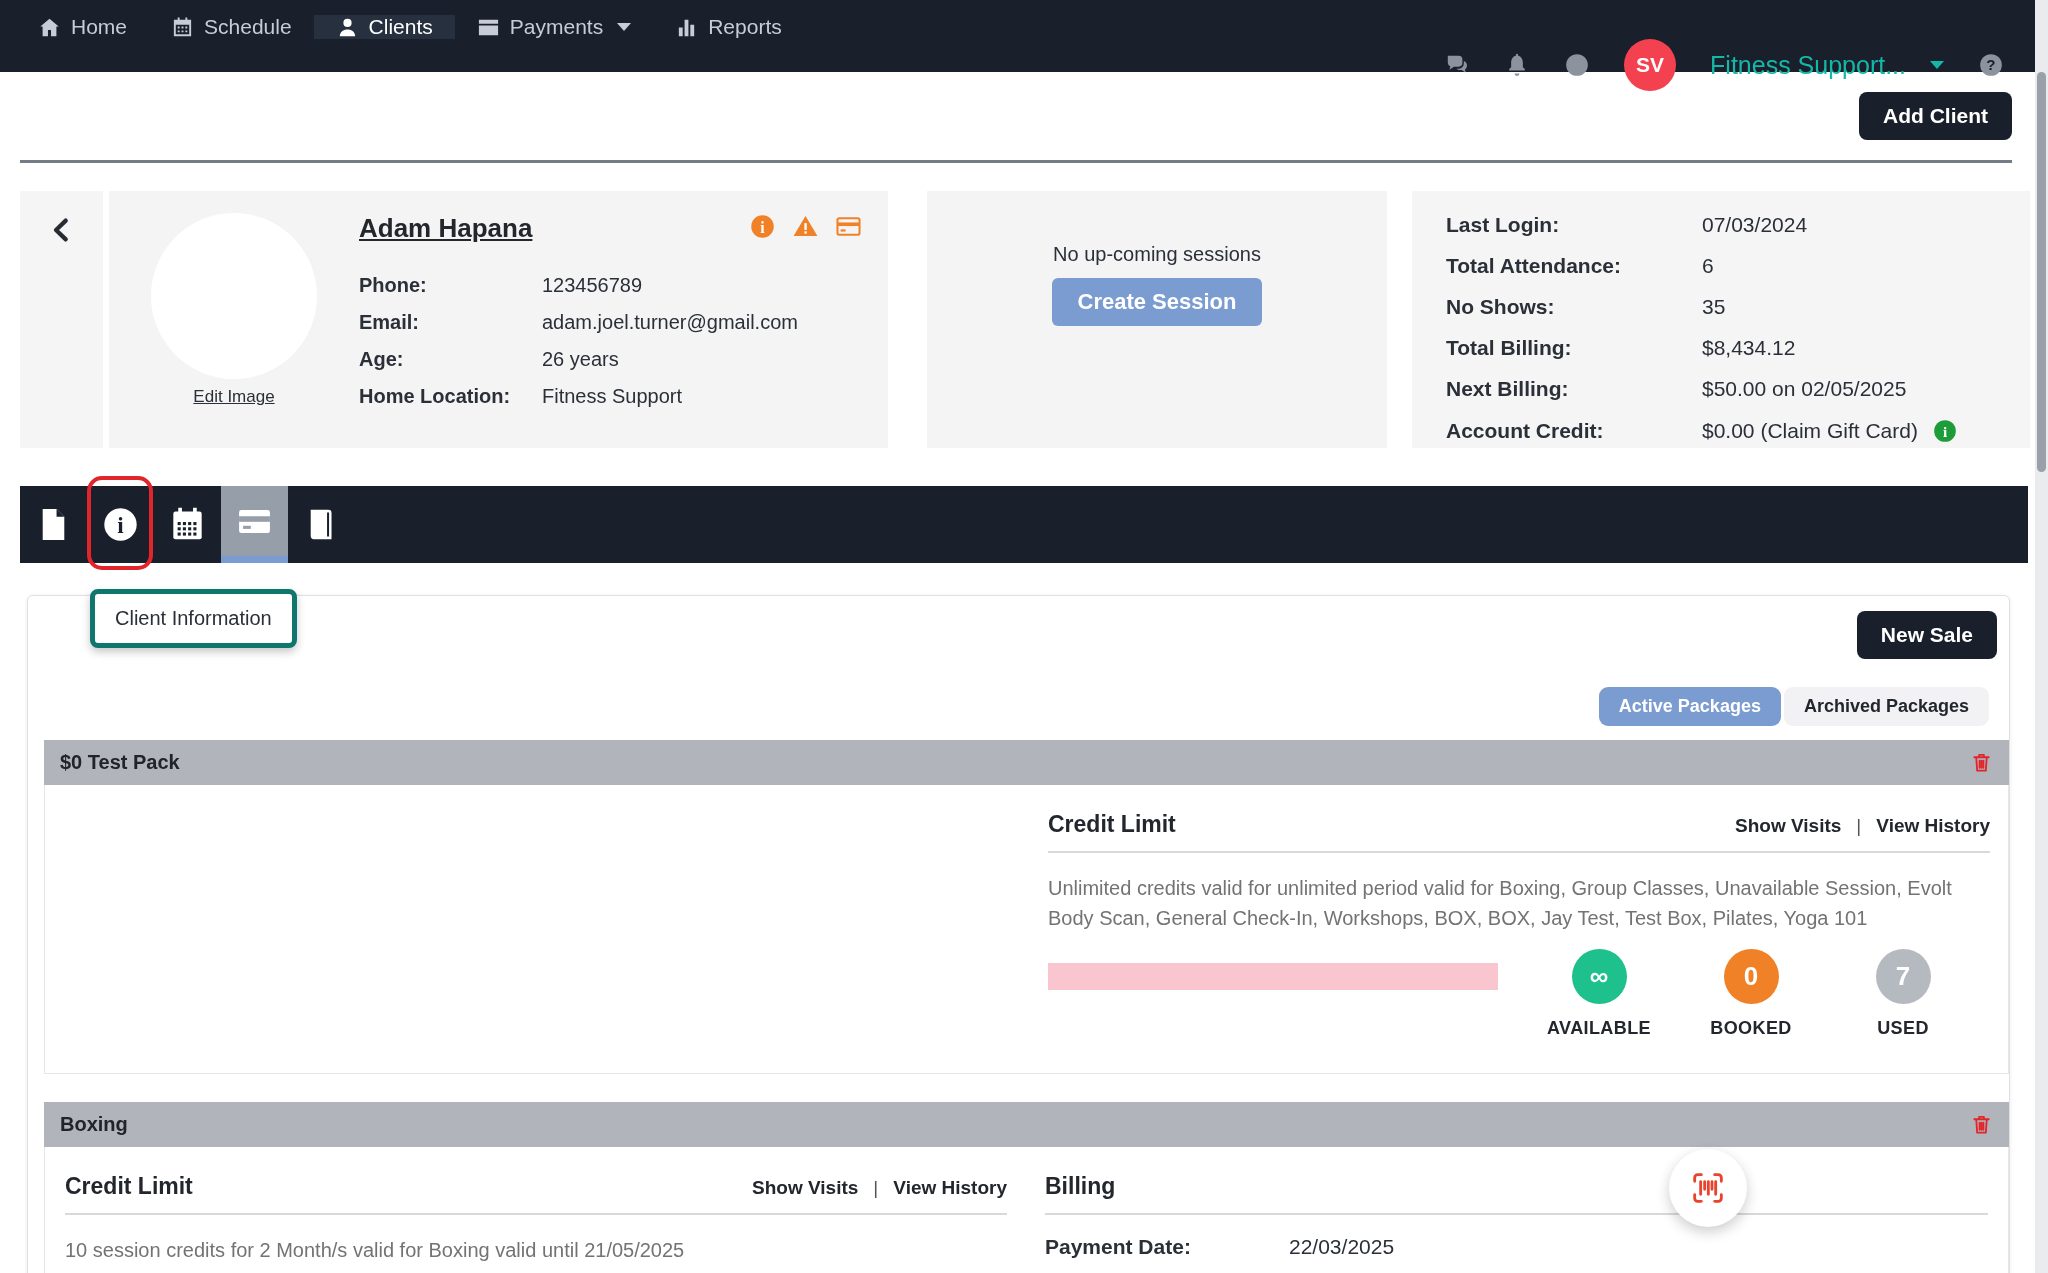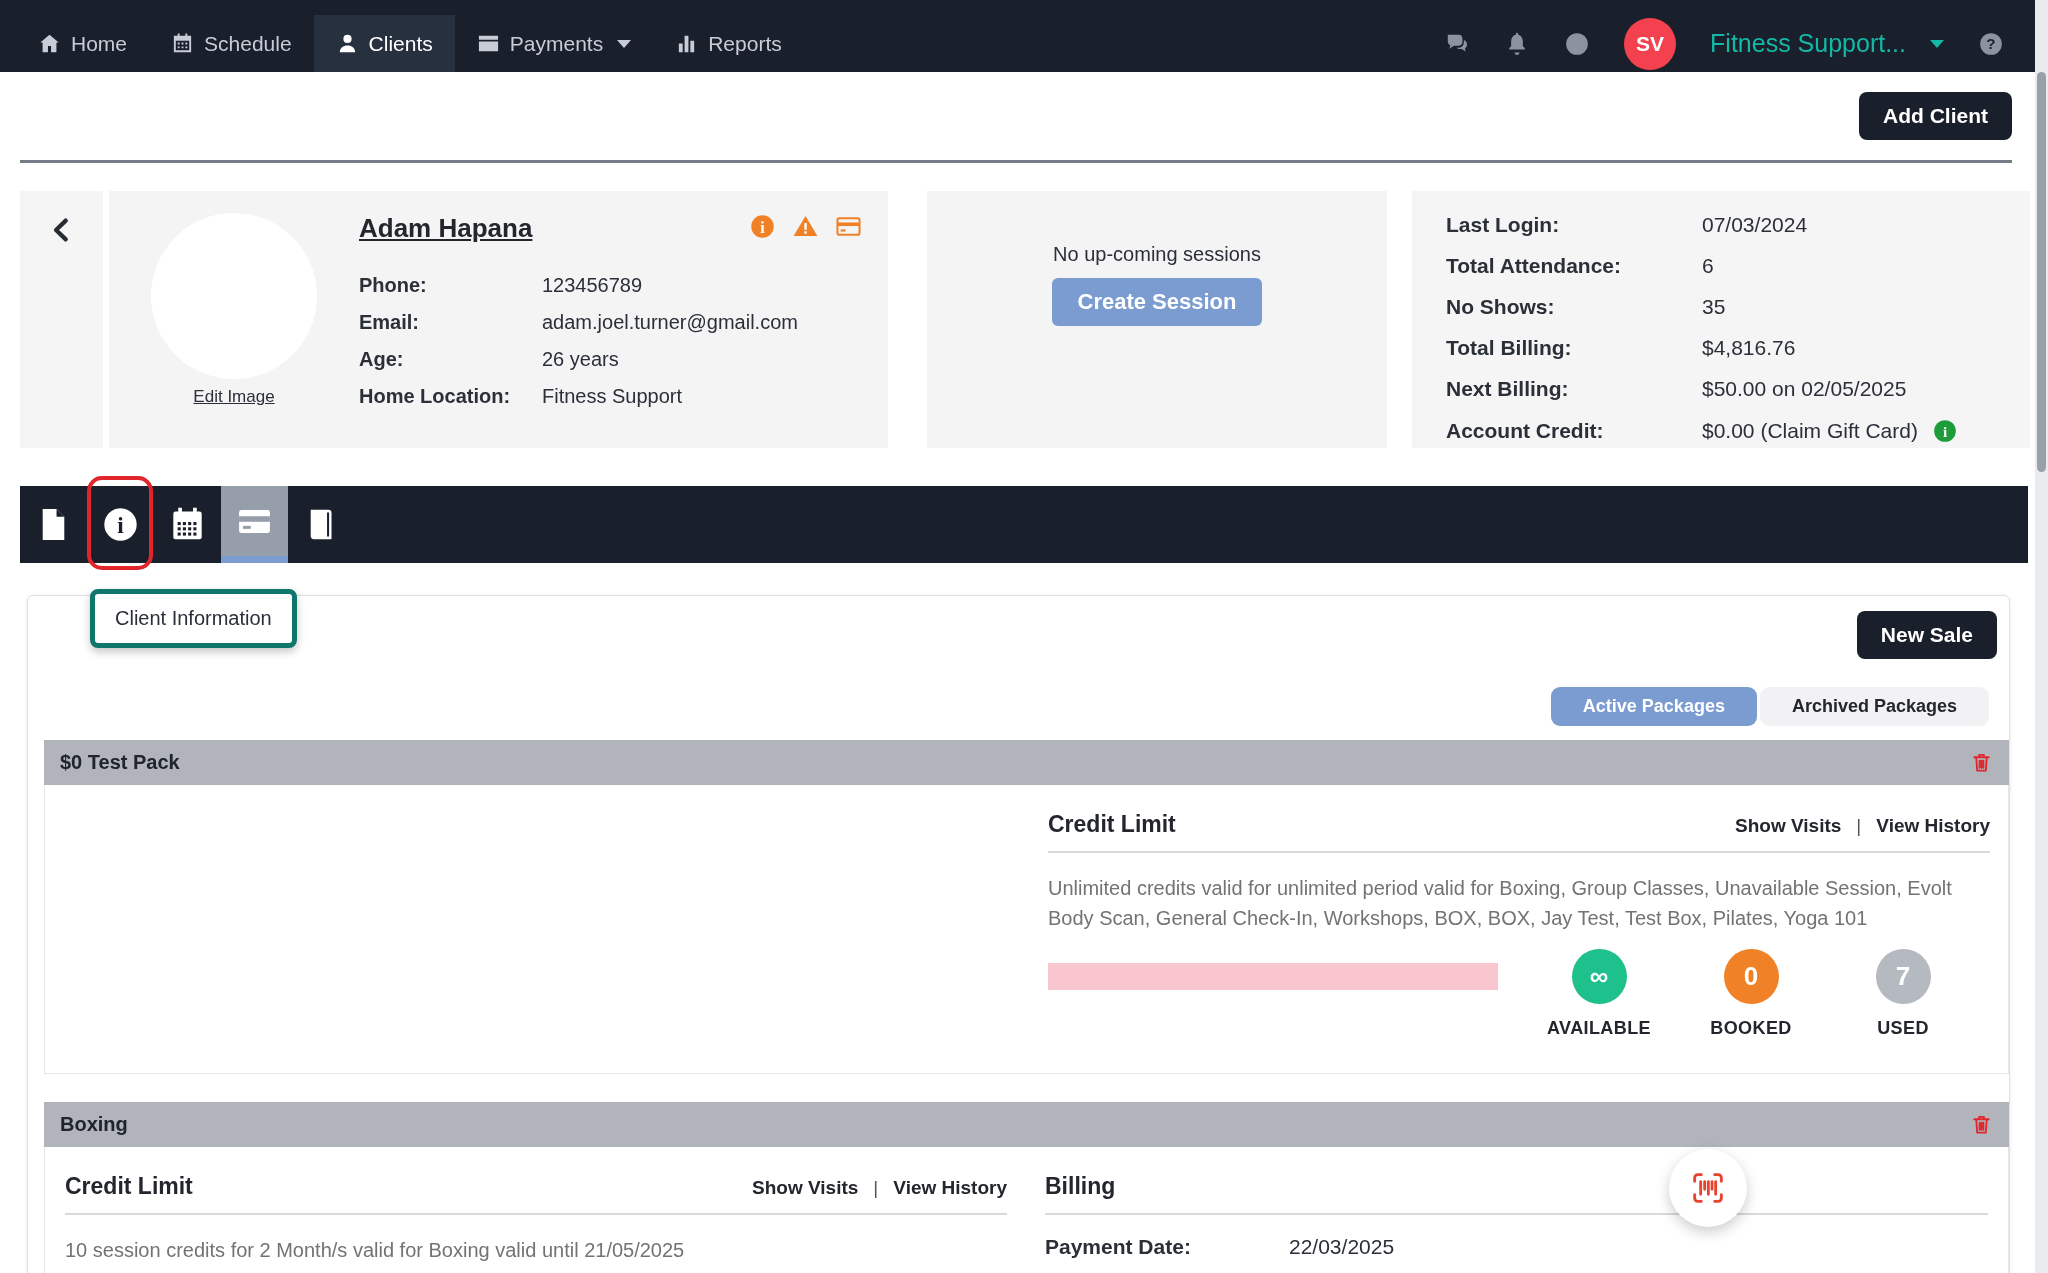--- a/index.html
+++ b/index.html
@@ -7,21 +7,21 @@
   body { font-family: "Liberation Sans", "DejaVu Sans", sans-serif; color:#2b2f38; }
   .app { position:relative; width:2048px; height:1273px; background:#fff; overflow:hidden; }
 
   :root{
     --navy:#1a1f2c; --accent-blue:#7b9cd0; --orange:#f08127; --green:#1ec08b;
     --gray-circle:#b5b9c0; --pink:#f9c6d0; --red:#e2242b; --green-info:#1e9c3a;
     --avatar-red:#f4414f; --header-gray:#b1b4ba;
   }
 
   
-  .topnav { height:72px; background:var(--navy); display:flex; align-items:stretch; padding:15px 16px 0 16px; }
+  .topnav { height:72px; background:var(--navy); display:flex; align-items:stretch; padding:15px 16px 0 16px;flex-direction:column; }
   .nav-left { display:flex; align-items:stretch; }
   .nav-item { display:flex; align-items:center; gap:10px; padding:0 22px; color:#c7ccd6; font-size:21px; cursor:pointer; text-decoration:none; }
   .nav-item svg { width:23px; height:23px; fill:currentColor; }
   .nav-item.active { background:#27303f; color:#fff; }
   .caret { width:0; height:0; border-left:7px solid transparent; border-right:7px solid transparent; border-top:8px solid currentColor; margin-left:4px; }
   .nav-right { margin-left:auto; display:flex; align-items:center; gap:34px; padding-right:28px; color:#8d939e; }
   .icon-btn { background:none; border:none; color:#8d939e; cursor:pointer; display:flex; align-items:center; }
   .icon-btn svg { width:26px; height:26px; fill:currentColor; }
   .avatar { width:52px; height:52px; border-radius:50%; background:var(--avatar-red); color:#fff; display:flex; align-items:center; justify-content:center; font-weight:bold; font-size:21px; }
   .account { display:flex; align-items:center; gap:20px; color:#14b8a6; font-size:25px; cursor:pointer; }
@@ -59,21 +59,21 @@
   .itab { width:67px; height:77px; display:flex; align-items:center; justify-content:center; cursor:pointer; }
   .itab svg { width:37px; height:37px; }
   .itab.selected { background:#959ea9; border-bottom:7px solid var(--accent-blue); }
   .annotation { position:absolute; left:87px; top:476px; width:66px; height:94px; border:4px solid var(--red); border-radius:15px; z-index:6; pointer-events:none; }
   .tooltip { position:absolute; left:90px; top:589px; z-index:5; background:#fff; border:5px solid #0f766e; border-radius:8px; box-shadow:0 4px 9px rgba(0,0,0,.22); padding:13px 20px; font-size:20px; color:#2b2f38; }
 
   
   .content-card { position:relative; margin:32px 13px 0 27px; width:1983px; min-height:900px; background:#fff; border:1px solid #dfe0e3; border-radius:6px; box-shadow:0 1px 5px rgba(0,0,0,.07); padding:15px 0 40px 0; }
   .content-top { display:flex; justify-content:flex-end; padding-right:12px; }
   .toggle-row { display:flex; justify-content:flex-end; gap:3px; margin-top:28px; padding-right:20px; }
-  .toggle { border:none; border-radius:9px; font-size:18px; font-weight:bold; padding:9px 32px; cursor:pointer; font-family:inherit; background:#f2f2f4; color:#23262d; }
+  .toggle { border:none; border-radius:9px; font-size:18px; font-weight:bold; padding:9px 20px; cursor:pointer; font-family:inherit; background:#f2f2f4; color:#23262d; }
   .toggle.active { background:var(--accent-blue); color:#fff; }
 
   .package { margin:14px 0 12px 16px; width:1965px; }
   .package + .package { margin-top:28px; }
   .pkg-header { height:45px; background:var(--header-gray); display:flex; align-items:center; padding:0 16px; }
   .pkg-header .pkg-title { font-size:20px; font-weight:bold; color:#20242b; }
   .trash-btn { margin-left:auto; background:none; border:none; cursor:pointer; color:var(--red); display:flex; }
   .trash-btn svg { width:23px; height:23px; stroke:currentColor; fill:none; stroke-width:1.9; stroke-linecap:round; stroke-linejoin:round; }
   .pkg-body { position:relative; display:flex; background:#fff; border:1px solid #e7e7e9; border-top:none; padding:26px 0 34px;justify-content:flex-end; }
   .pkg-left { width:980px; padding:0 18px 0 20px; flex-shrink:0; }
@@ -252,21 +252,21 @@
       </div>
       <div class="stat-row">
         <span class="slabel">No Shows:</span>
         <span class="sval">
             <span>35</span>
           </span>
       </div>
       <div class="stat-row">
         <span class="slabel">Total Billing:</span>
         <span class="sval">
-            <span>$4,816.76</span>
+            <span>$8,434.12</span>
           </span>
       </div>
       <div class="stat-row">
         <span class="slabel">Next Billing:</span>
         <span class="sval">
             <span>$50.00 on 02/05/2025</span>
           </span>
       </div>
       <div class="stat-row">
         <span class="slabel">Account Credit:</span>

